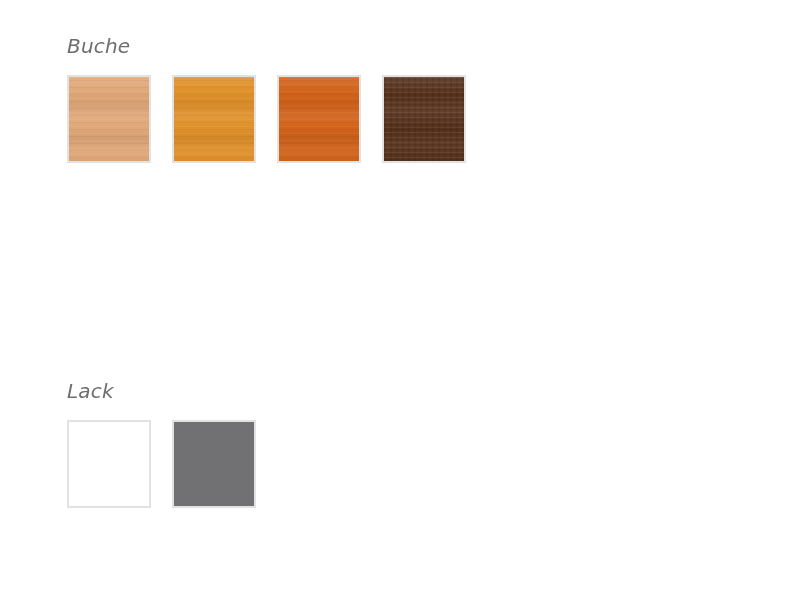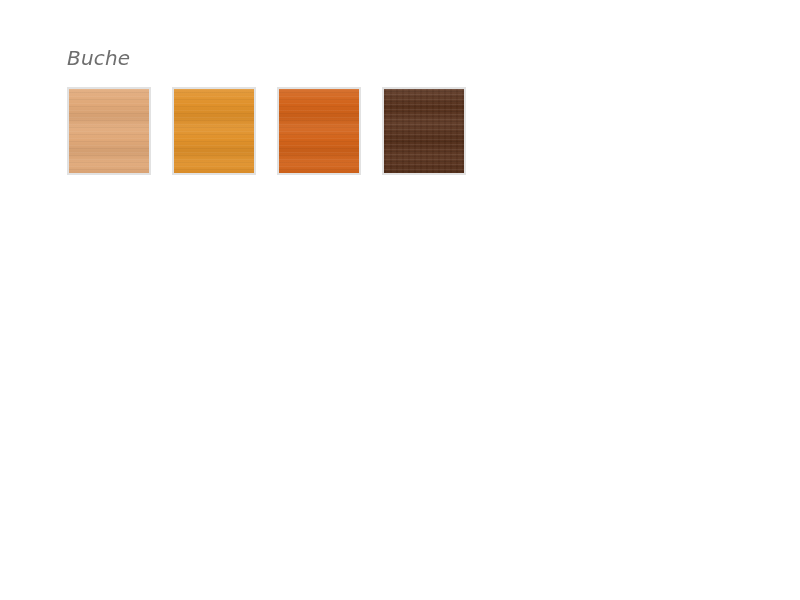--- a/index.html
+++ b/index.html
@@ -21,21 +21,21 @@
     top: 0;
     width: 800px;
     height: 600px;
   }
 
   .group {
     position: absolute;
     left: 67px;
   }
 
-  .group-wood { top: 44px; }
+  .group-wood { top: 32px; }
   .group-lacquer { top: 377px; }
 
   .group-title {
     font-size: 20px;
     font-style: italic;
     font-weight: 400;
     color: #6e6e6e;
     letter-spacing: 0.2px;
     line-height: 28px;
     margin: 0;
@@ -144,14 +144,25 @@
       </div>
       <div class="swatch" style="background-color: rgb(210, 99, 26); border-color: rgb(226, 226, 226);">
         <span class="grain wood"></span>
       </div>
       <div class="swatch" style="background-color: rgb(87, 48, 27); border-color: rgb(226, 226, 226);">
         <span class="grain wood-strong"></span>
       </div>
     </div>
   </section>
 
+  <section class="group group-lacquer">
+    <h2 class="group-title">Lack</h2>
+    <div class="swatch-row">
+      <div class="swatch" style="background-color: rgb(255, 255, 255); border-color: rgb(226, 226, 226);">
+        <span class="grain solid"></span>
+      </div>
+      <div class="swatch" style="background-color: rgb(113, 113, 115); border-color: rgb(226, 226, 226);">
+        <span class="grain solid"></span>
+      </div>
+    </div>
+  </section>
 
 </div>
 
 </body></html>

